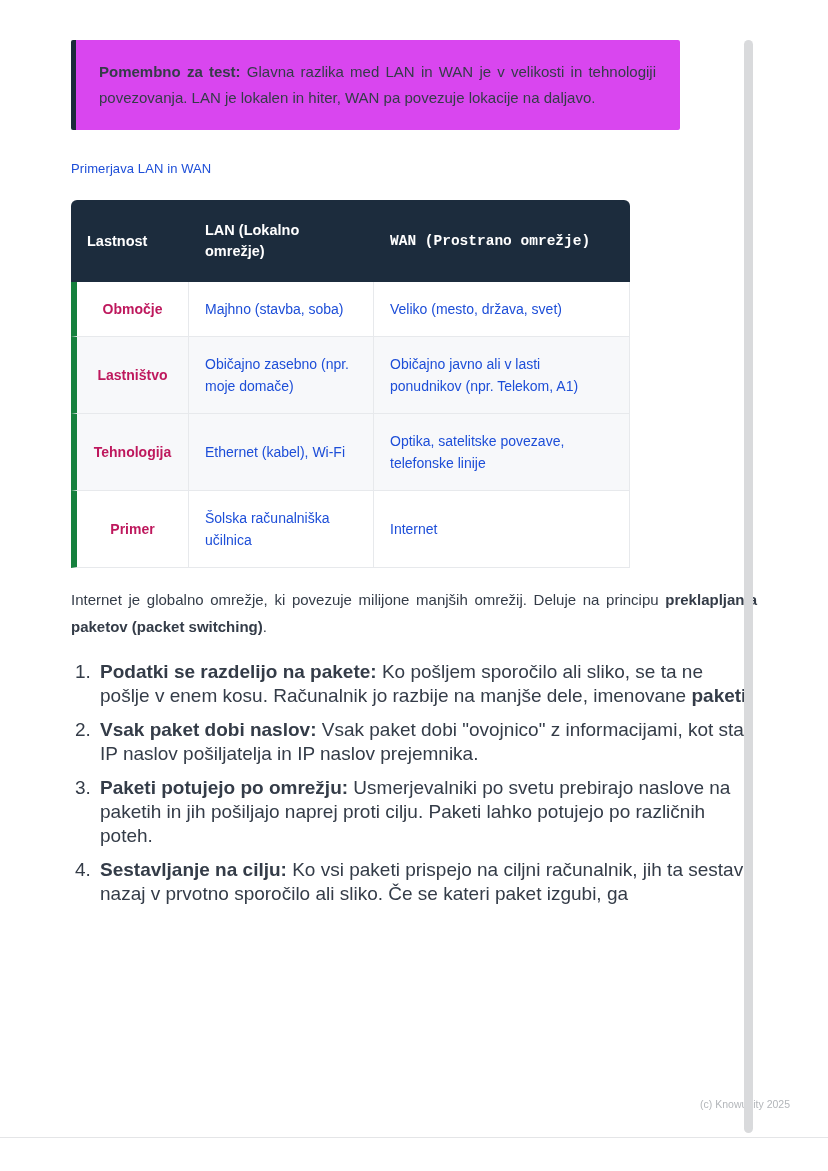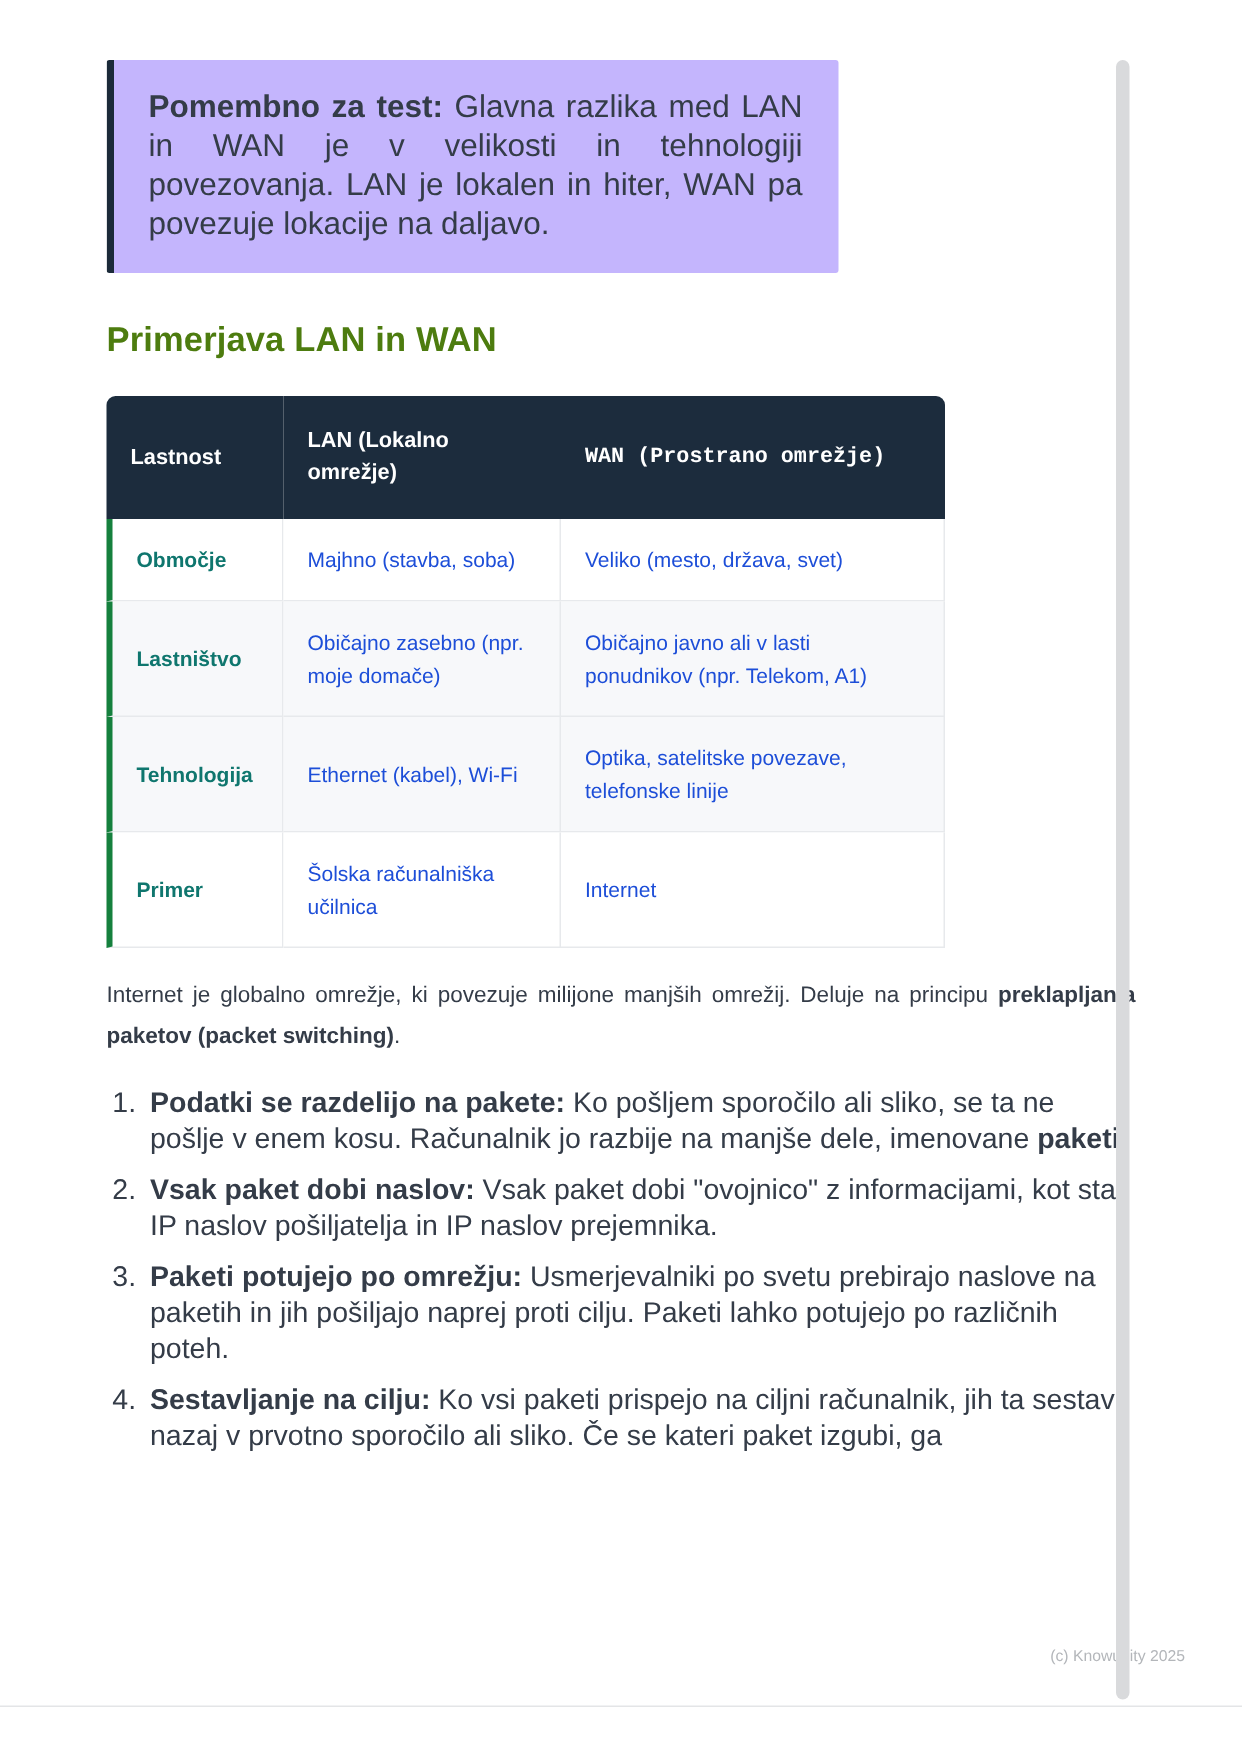--- a/index.html
+++ b/index.html
@@ -14,37 +14,37 @@
     position: relative;
     width: 828px;
     height: 1137px;
     background: #ffffff;
     border-bottom: 1px solid #e4e5e7;
     overflow: hidden;
   }
   .content { padding: 40px 71px 0 71px; }
 
   .callout {
-    width: 488px;
+    width: 609px;
     box-sizing: border-box;
-    background: #c4b5fd;
+    background: #d946ef;
     border-left: 5px solid #1b2a39;
     border-radius: 2px;
     padding: 19px 24px 19px 23px;
-    font-size: 21px;
+    font-size: 15px;
     line-height: 26px;
     text-align: justify;
     color: #343c48;
   }
   .b { font-weight: 700; }
 
   .h2 {
-    font-size: 23px;
-    font-weight: 700;
-    color: #4d7c0f;
+    font-size: 13px;
+    font-weight: 400;
+    color: #1d4ed8;
     letter-spacing: 0.1px;
     margin: 0;
   }
   .h2.first { margin-top: 31px; }
   .h2.second { margin-top: 34px; }
 
   table.cmp {
     margin-top: 24px;
     width: 559px;
     border-collapse: separate;
@@ -67,23 +67,24 @@
   .cmp td {
     padding: 16px;
     vertical-align: middle;
     line-height: 22px;
     color: #1d4ed8;
     border-bottom: 1px solid #e7e9ec;
     border-right: 1px solid #e7e9ec;
     background: #ffffff;
   }
   .cmp td:first-child {
-    border-left: 4px solid #15803d;
+    border-left: 6px solid #15803d;
     font-weight: 700;
-    color: #0f766e;
+    color: #be185d;
+    text-align: center;
   }
   .cmp tr.alt td { background: #f7f8fa; }
 
   .intro {
     margin: 18px 0 0 0;
     width: 686px;
     font-size: 15px;
     line-height: 27px;
     text-align: justify;
     color: #343c48;

